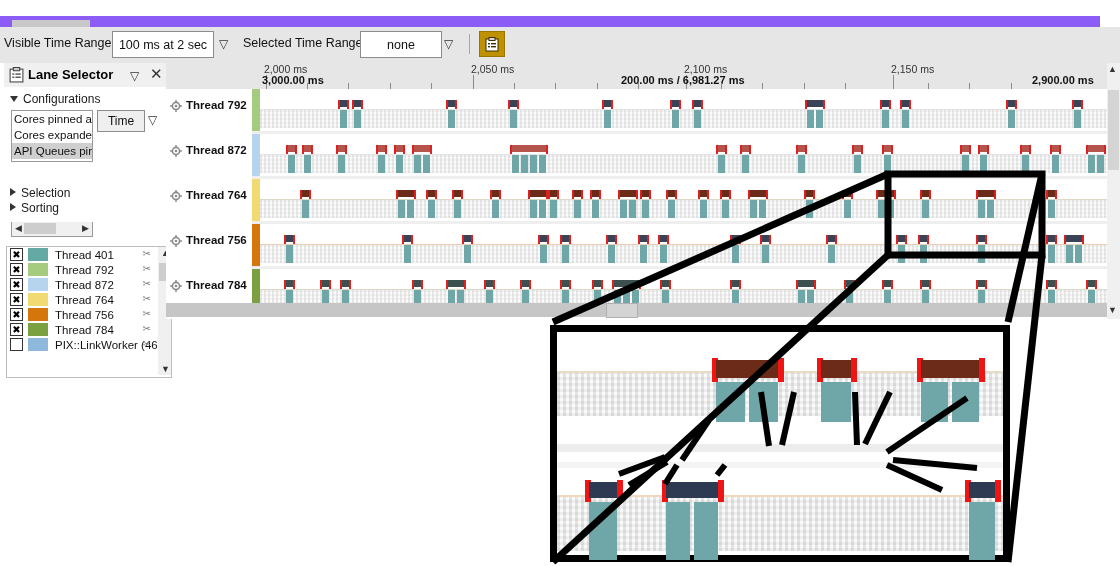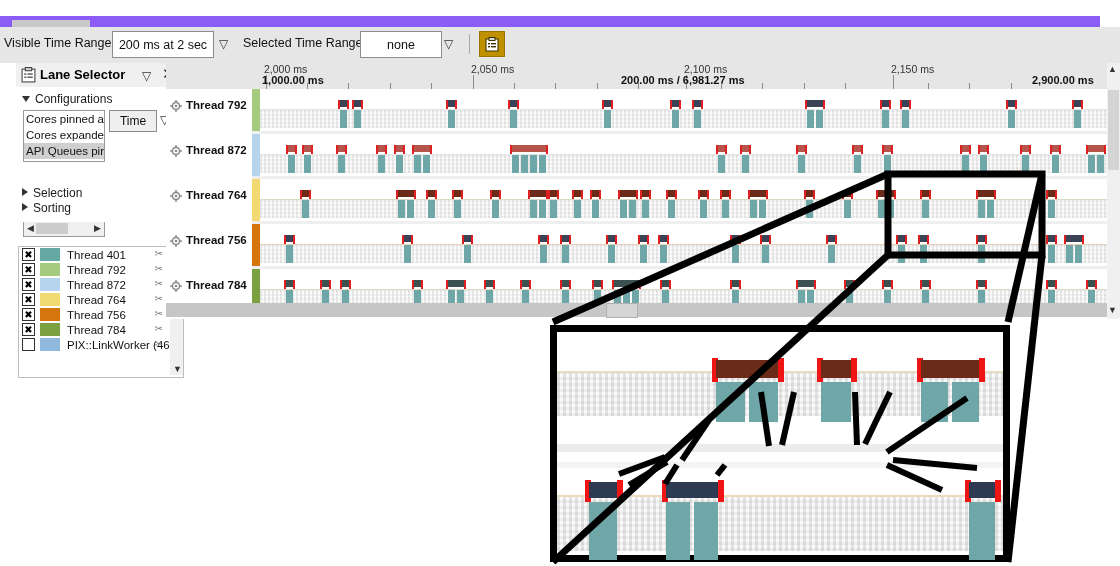--- a/index.html
+++ b/index.html
@@ -22,21 +22,21 @@
   .tb-label{position:absolute;top:9px;font-size:12.5px;color:#111;white-space:nowrap;}
   .tb-field{position:absolute;top:4px;height:25px;background:#fff;border:1px solid #8c8c8c;
             display:flex;align-items:center;justify-content:center;font-size:12.5px;color:#111;}
   .caret-glyph{position:absolute;top:10px;font-size:12px;color:#333;}
   .tb-sep{position:absolute;top:7px;width:1px;height:20px;background:#a8a8a8;}
   .tb-btn{position:absolute;top:4px;width:24px;height:24px;background:#bf9000;
           border:1px solid #9b7400;display:flex;align-items:center;justify-content:center;}
   .tb-btn svg{display:block;}
 
   
-  .lanepanel{position:absolute;left:16px;top:63px;width:166px;height:260px;background:#ffffff;}
+  .lanepanel{position:absolute;left:4px;top:63px;width:166px;height:260px;background:#ffffff;}
   .lp-header{position:absolute;left:0;top:0;width:166px;height:24px;background:#f0f0f0;}
   .lp-title{position:absolute;left:24px;top:4px;font-weight:bold;font-size:13px;color:#000;}
   .lp-icon{position:absolute;left:5px;top:4px;width:15px;height:16px;}
   .lp-hdr-caret{position:absolute;left:126px;top:6px;font-size:12px;color:#333;}
   .lp-hdr-close{position:absolute;left:146px;top:3px;font-size:15px;color:#333;line-height:15px;}
 
   .lp-section{position:absolute;font-size:12px;color:#1a1a1a;}
   .tri{display:inline-block;width:0;height:0;margin-right:5px;position:relative;top:-1px;}
   .tri-down{border-left:4px solid transparent;border-right:4px solid transparent;border-top:6px solid #333;}
   .tri-right{border-top:4px solid transparent;border-bottom:4px solid transparent;border-left:6px solid #333;}
@@ -107,21 +107,21 @@
   <div class="tabstrip">
     <div class="tab">
       <span>Timeline</span>
     </div>
     <div class="tabline"></div>
   </div>
 
   <div class="toolbar">
     <div class="tb-label" style="left:4px;">Visible Time Range:</div>
     <div class="tb-field" style="left:112px;width:100px;">
-      <span>200 ms at 2 sec</span>
+      <span>100 ms at 2 sec</span>
     </div>
     <div class="caret-glyph" style="left:219px;">▽</div>
 
     <div class="tb-label" style="left:243px;">Selected Time Range:</div>
     <div class="tb-field" style="left:360px;width:80px;">
       <span>none</span>
     </div>
     <div class="caret-glyph" style="left:444px;">▽</div>
 
     <div class="tb-sep" style="left:469px;"></div>
@@ -236,21 +236,21 @@
   <div class="tl">
     <div class="tl-ruler" id="ruler">
         <div class="rl-top" style="left: 98px;">2,000 ms</div>
         <div class="rl-tick" style="left: 100px; height: 14px;"></div>
         <div class="rl-top" style="left: 305px;">2,050 ms</div>
         <div class="rl-tick" style="left: 307px; height: 14px;"></div>
         <div class="rl-top" style="left: 518px;">2,100 ms</div>
         <div class="rl-tick" style="left: 520px; height: 14px;"></div>
         <div class="rl-top" style="left: 725px;">2,150 ms</div>
         <div class="rl-tick" style="left: 727px; height: 14px;"></div>
-        <div class="rl-bot" style="left: 96px;">1,000.00 ms</div>
+        <div class="rl-bot" style="left: 96px;">3,000.00 ms</div>
         <div class="rl-bot" style="left: 455px;">200.00 ms / 6,981.27 ms</div>
         <div class="rl-bot" style="left: 866px;">2,900.00 ms</div>
         <div class="rl-tick" style="left: 141px; height: 6px;"></div>
         <div class="rl-tick" style="left: 182px; height: 6px;"></div>
         <div class="rl-tick" style="left: 224px; height: 6px;"></div>
         <div class="rl-tick" style="left: 265px; height: 6px;"></div>
         <div class="rl-tick" style="left: 348px; height: 6px;"></div>
         <div class="rl-tick" style="left: 389px; height: 6px;"></div>
         <div class="rl-tick" style="left: 431px; height: 6px;"></div>
         <div class="rl-tick" style="left: 472px; height: 6px;"></div>

